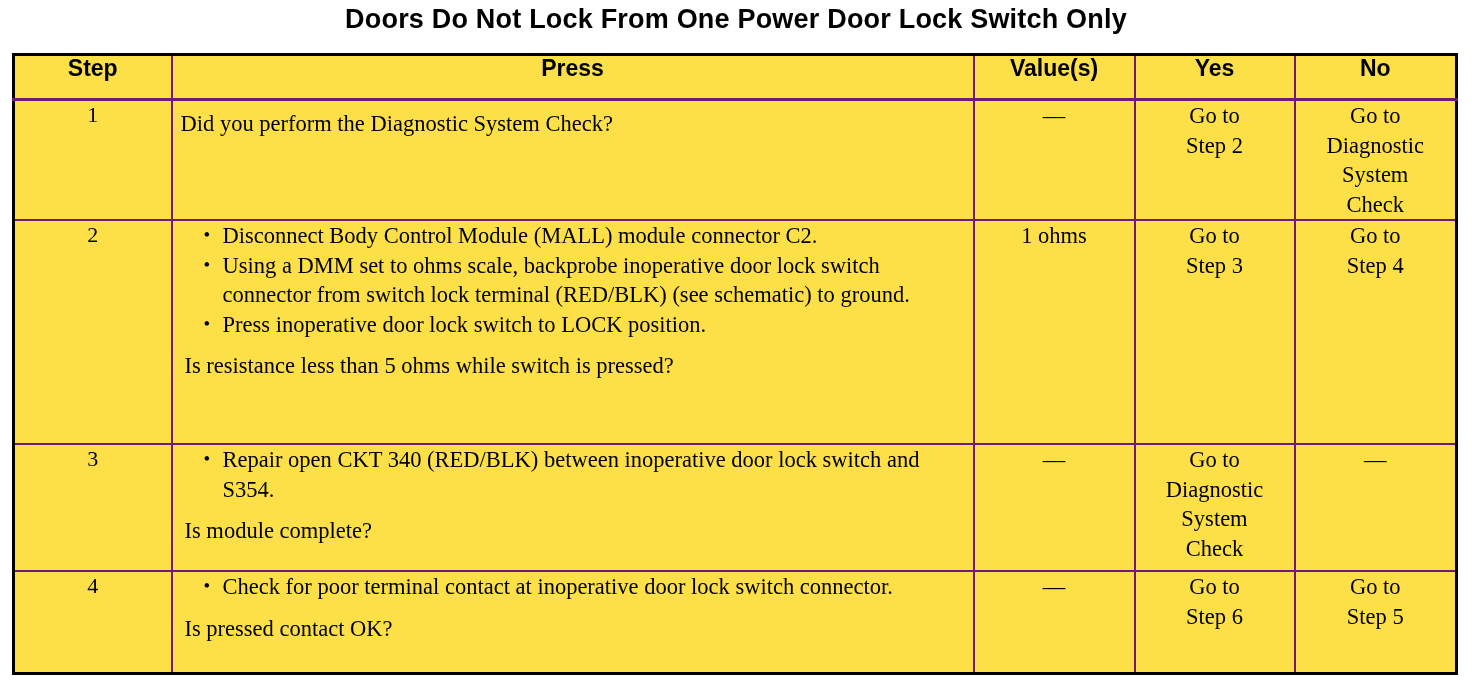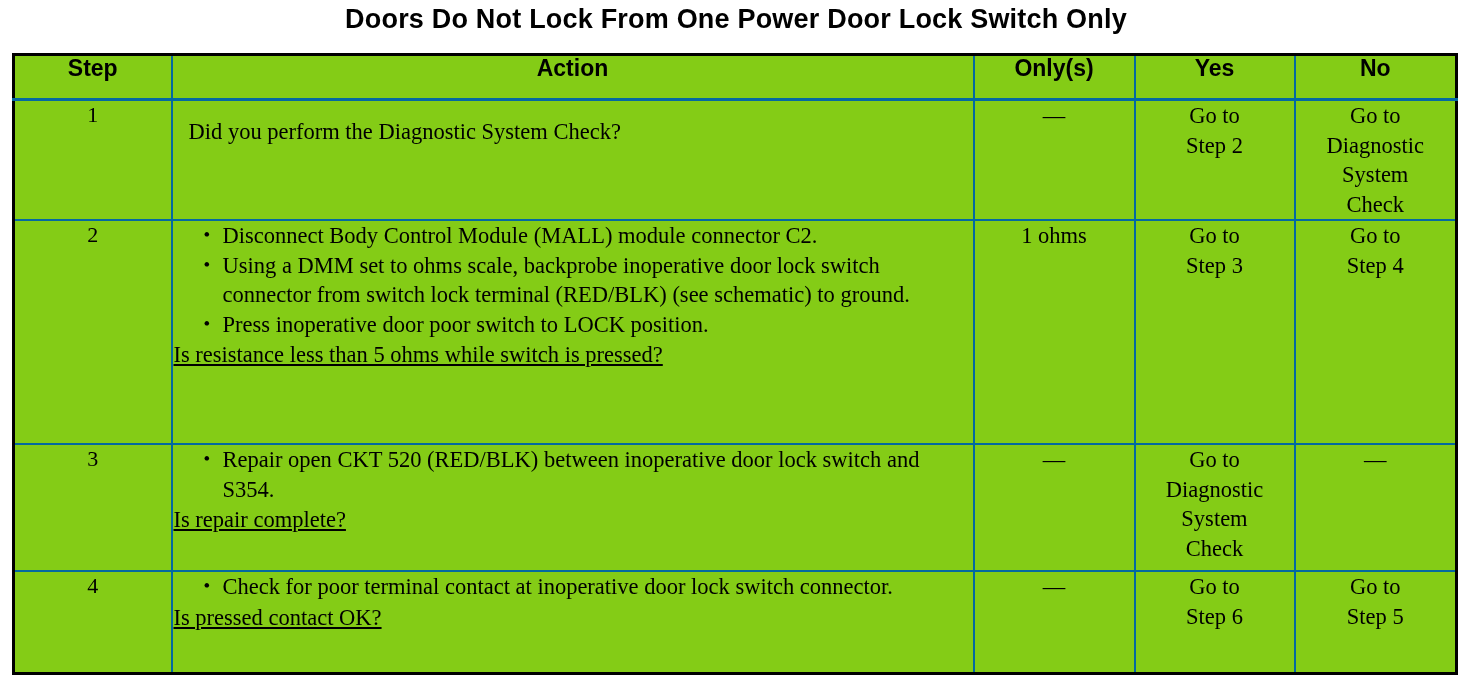--- a/index.html
+++ b/index.html
@@ -41,24 +41,24 @@
   #dtc-table {
     position: absolute;
     left: 12px;
     top: 53px;
     width: 1443px;
     border-collapse: collapse;
     table-layout: fixed;
     background: #fff;
   }
   #dtc-table td, #dtc-table th {
-    border: 2px solid #0369a1;
+    border: 2px solid #701a75;
     vertical-align: top;
     padding: 0;
-    background: #84cc16;
+    background: #fde047;
   }
   #dtc-table thead th {
     border-bottom-width: 3px;
   }
   #dtc-table {
     border: 3px solid #000;
   }
 
   
   col.c-step   { width: 158px; }
@@ -118,26 +118,25 @@
     text-indent: 0;
   }
   ul.act-list > li::before {
     content: "\2022";
     position: absolute;
     left: 3px;
     top: -1px;
     font-size: 19px;
   }
   .act-tail {
-    margin: 1px;
-    padding: 0;
-    text-decoration: underline;
+    margin: 12px;
+    padding: 0;
   }
   .act-plain {
-    margin: 8px;
+    margin: 0;
     padding: 8px;
   }
 </style>
 </head>
 <body>
 
 <div id="page">
 
   <div id="doc-title">Doors Do Not Lock From One Power Door Lock Switch Only</div>
 
@@ -145,57 +144,57 @@
     <colgroup>
       <col class="c-step">
       <col class="c-action">
       <col class="c-value">
       <col class="c-yes">
       <col class="c-no">
     </colgroup>
     <thead>
       <tr>
         <th class="hdr-cell">Step</th>
-        <th class="hdr-cell">Action</th>
-        <th class="hdr-cell">Only(s)</th>
+        <th class="hdr-cell">Press</th>
+        <th class="hdr-cell">Value(s)</th>
         <th class="hdr-cell">Yes</th>
         <th class="hdr-cell">No</th>
       </tr>
     </thead>
     <tbody id="table-body">
         <tr class="r-1">
           <td class="cell-step">1</td>
           <td class="cell-action">
             <div class="act-plain">Did you perform the Diagnostic System Check?</div>
           </td>
           <td class="cell-center">—</td>
           <td class="cell-center">Go to<br>Step 2</td>
           <td class="cell-center">Go to<br>Diagnostic<br>System<br>Check</td>
         </tr>
         <tr class="r-2">
           <td class="cell-step">2</td>
           <td class="cell-action">
             <ul class="act-list">
               <li>Disconnect Body Control Module (MALL) module connector C2.</li>
               <li>Using a DMM set to ohms scale, backprobe inoperative door lock switch connector from switch lock terminal (RED/BLK) (see schematic) to ground.</li>
-              <li>Press inoperative door poor switch to LOCK position.</li>
+              <li>Press inoperative door lock switch to LOCK position.</li>
             </ul>
             <div class="act-tail">Is resistance less than 5 ohms while switch is pressed?</div>
           </td>
           <td class="cell-center">1 ohms</td>
           <td class="cell-center">Go to<br>Step 3</td>
           <td class="cell-center">Go to<br>Step 4</td>
         </tr>
         <tr class="r-3">
           <td class="cell-step">3</td>
           <td class="cell-action">
             <ul class="act-list">
-              <li>Repair open CKT 520 (RED/BLK) between inoperative door lock switch and S354.</li>
+              <li>Repair open CKT 340 (RED/BLK) between inoperative door lock switch and S354.</li>
             </ul>
-            <div class="act-tail">Is repair complete?</div>
+            <div class="act-tail">Is module complete?</div>
           </td>
           <td class="cell-center">—</td>
           <td class="cell-center">Go to<br>Diagnostic<br>System<br>Check</td>
           <td class="cell-center">—</td>
         </tr>
         <tr class="r-4">
           <td class="cell-step">4</td>
           <td class="cell-action">
             <ul class="act-list">
               <li>Check for poor terminal contact at inoperative door lock switch connector.</li>

